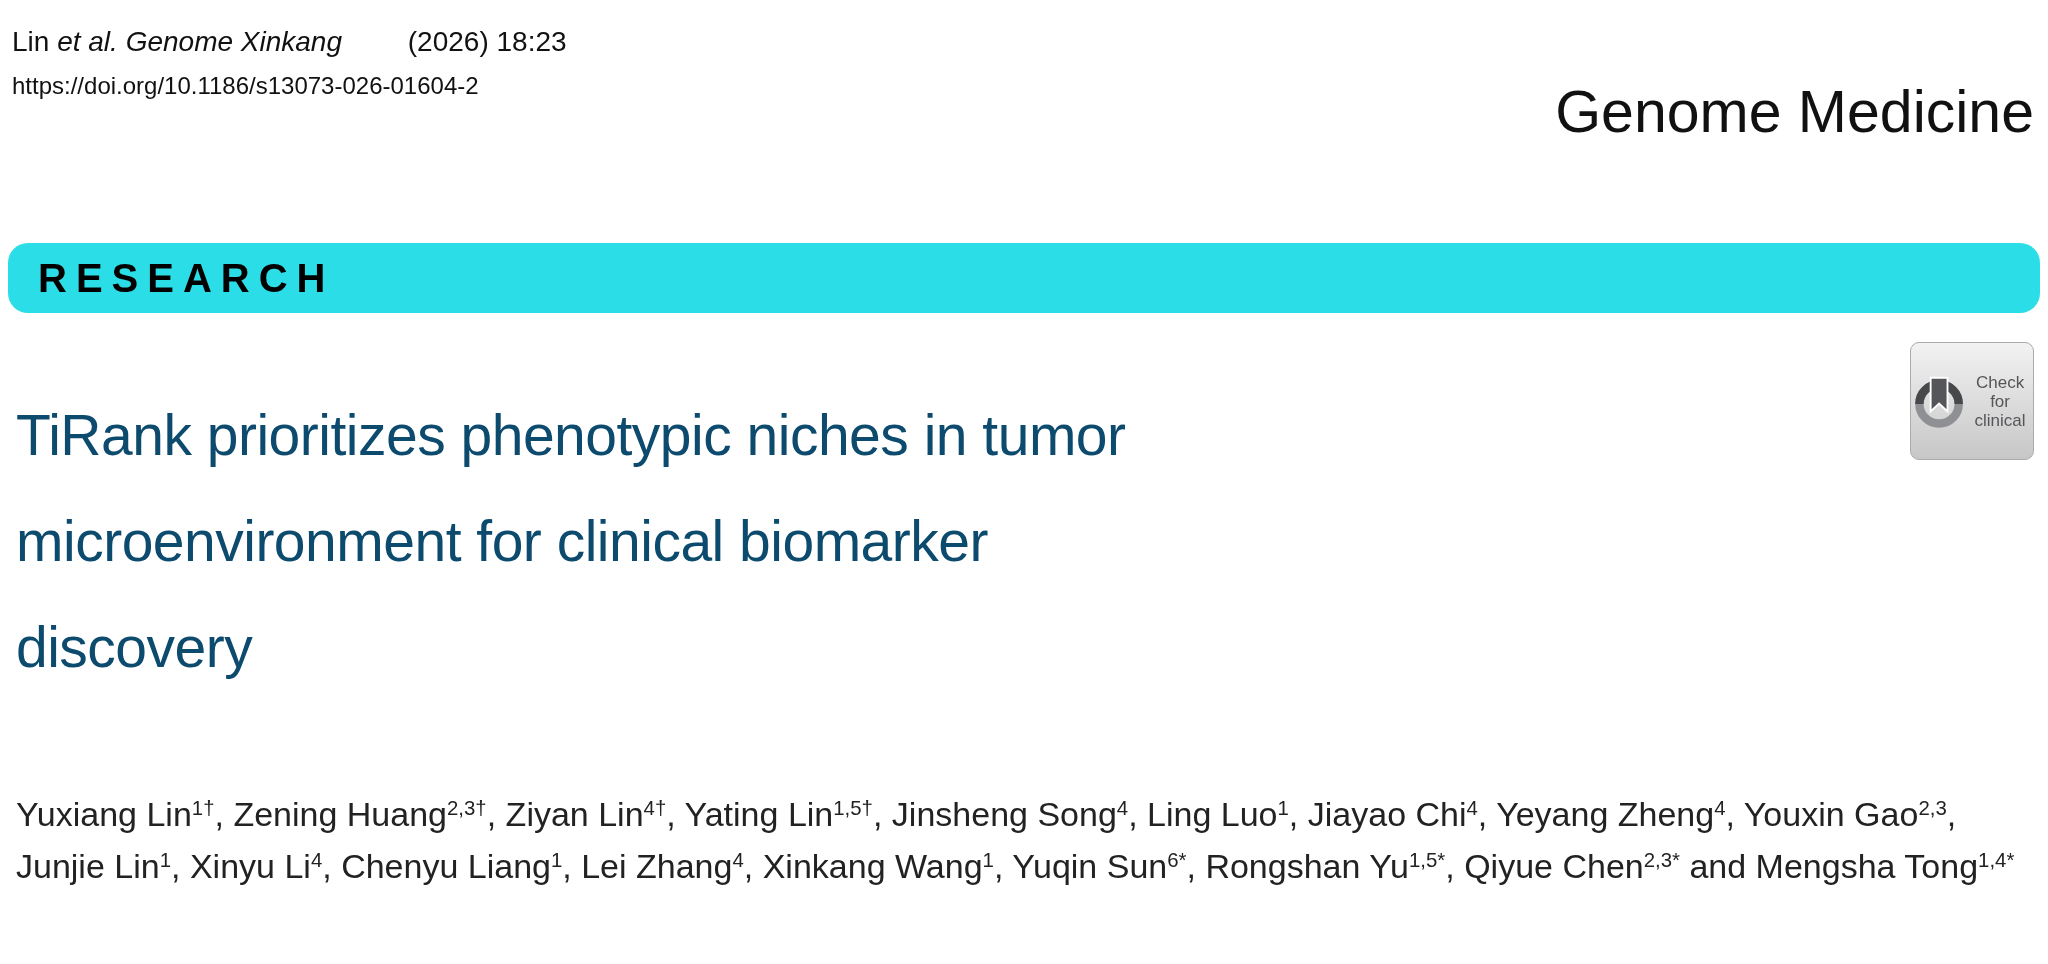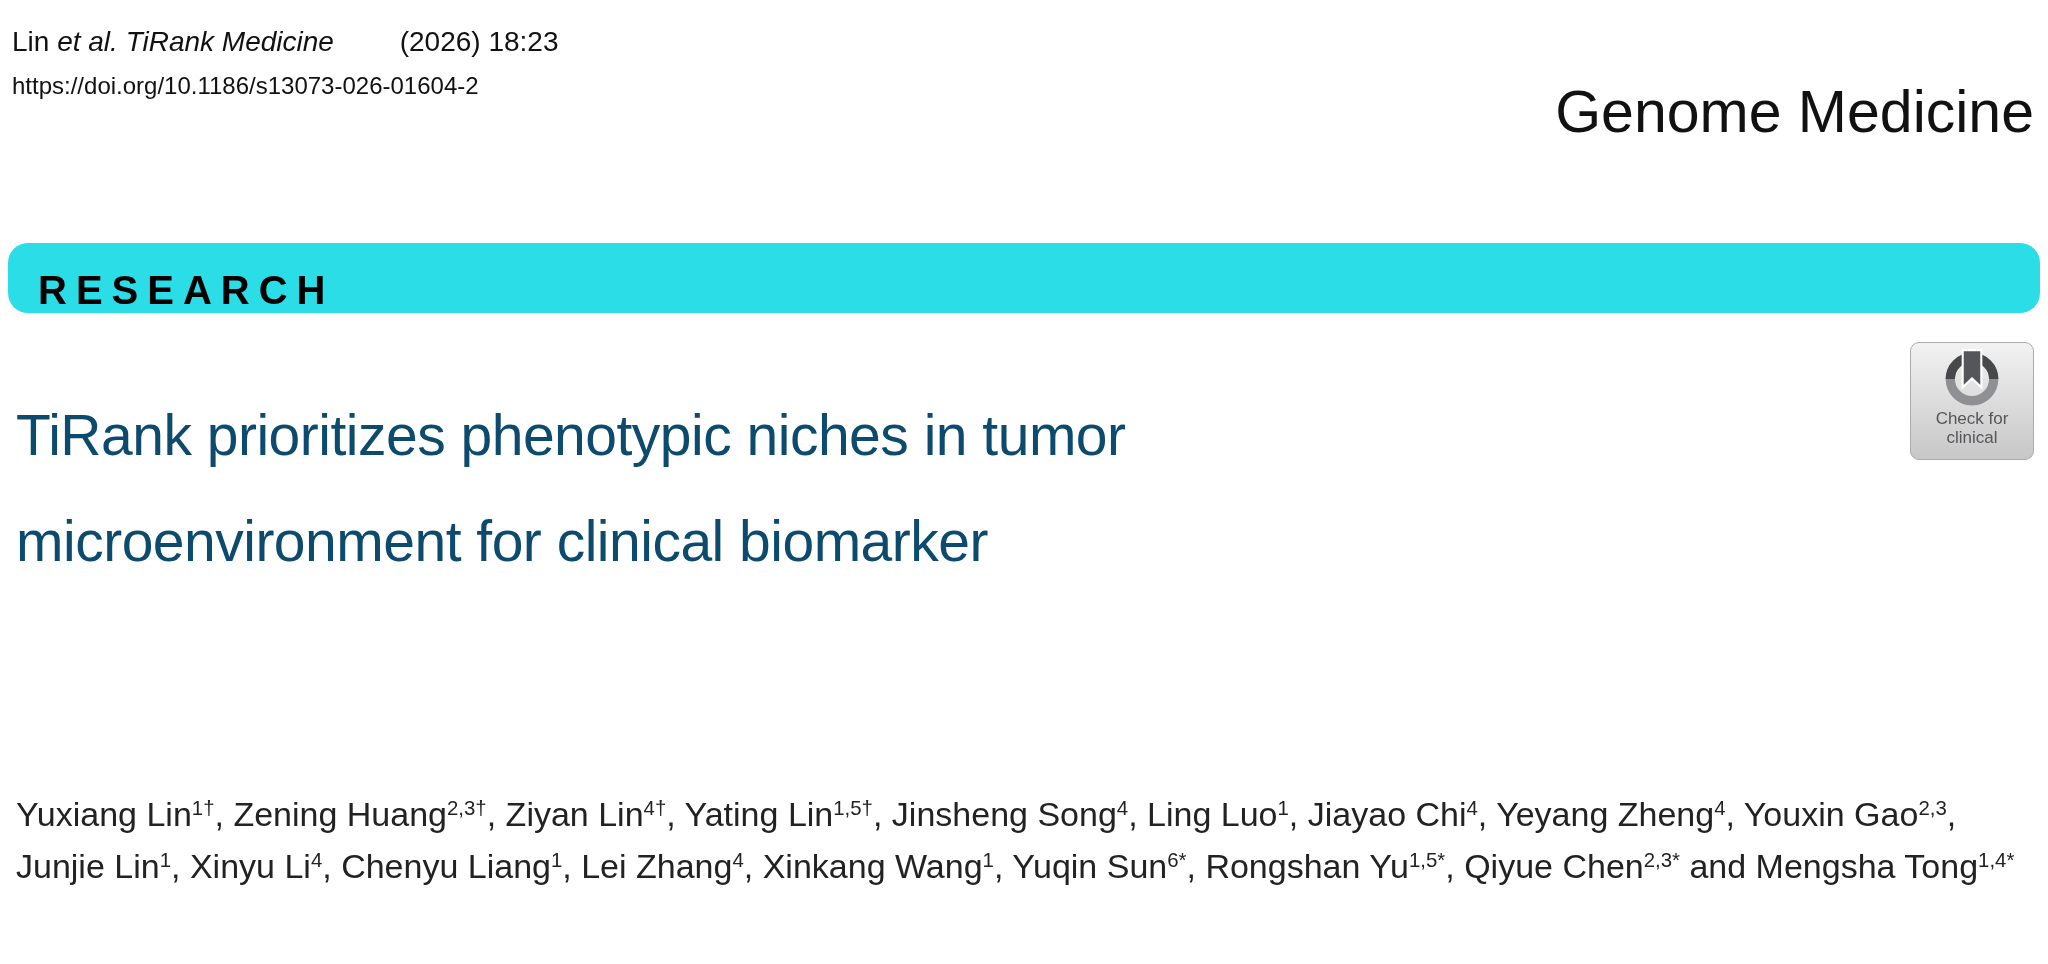--- a/index.html
+++ b/index.html
@@ -38,21 +38,21 @@
 
   
   .banner {
     position: absolute;
     left: 8px;
     right: 8px;
     top: 243px;
     height: 70px;
     border-radius: 20px;
     display: flex;
-    align-items: flex-end;
+    align-items: center;
     justify-content: space-between;
   }
   .banner .article-type {
     margin-left: 30px;
     font-size: 40px;
     font-weight: bold;
     letter-spacing: 9px;
     color: #000;
   }
   .banner .access-label {
@@ -66,21 +66,21 @@
   .cfu-badge {
     position: absolute;
     left: 1910px;
     top: 342px;
     width: 124px;
     height: 118px;
     border: 1px solid #ababab;
     border-radius: 9px;
     background: linear-gradient(#f2f2f2, #c7c7c7);
     display: flex;
-    flex-direction: column;
+    flex-direction: row;
     align-items: center;
     cursor: pointer;
   }
   .cfu-icon { margin-top: 4px; width: 62px; height: 62px; }
   .cfu-text {
     font-size: 17px;
     line-height: 19px;
     color: #55565a;
     text-align: center;
   }
@@ -118,21 +118,21 @@
   }
 </style>
 </head>
 <body>
 
 <div class="page">
 
   <div class="citation">
     <div>
       <span>Lin</span>
-      <span class="italic">et al. TiRank Medicine</span>
+      <span class="italic">et al. Genome Xinkang</span>
       <span class="issue">(2026) 18:23</span>
     </div>
     <div class="doi-line">https://doi.org/10.1186/s13073-026-01604-2</div>
   </div>
 
   <div class="journal-name">Genome Medicine</div>
 
   <div class="banner" style="background: rgb(43, 221, 230);">
     <span class="article-type">RESEARCH</span>
   </div>
@@ -145,17 +145,18 @@
     </svg>
     <div class="cfu-text">
       <div>Check for</div>
       <div>clinical</div>
     </div>
   </div>
 
   <h1 class="title">
     <div>TiRank prioritizes phenotypic niches in tumor</div>
     <div>microenvironment for clinical biomarker</div>
+    <div>discovery</div>
   </h1>
 
   <div class="authors"><span class="author"><span>Yuxiang Lin</span><sup>1†</sup></span>, <span class="author"><span>Zening Huang</span><sup>2,3†</sup></span>, <span class="author"><span>Ziyan Lin</span><sup>4†</sup></span>, <span class="author"><span>Yating Lin</span><sup>1,5†</sup></span>, <span class="author"><span>Jinsheng Song</span><sup>4</sup></span>, <span class="author"><span>Ling Luo</span><sup>1</sup></span>, <span class="author"><span>Jiayao Chi</span><sup>4</sup></span>, <span class="author"><span>Yeyang Zheng</span><sup>4</sup></span>, <span class="author"><span>Youxin Gao</span><sup>2,3</sup></span>, <span class="author"><span>Junjie Lin</span><sup>1</sup></span>, <span class="author"><span>Xinyu Li</span><sup>4</sup></span>, <span class="author"><span>Chenyu Liang</span><sup>1</sup></span>, <span class="author"><span>Lei Zhang</span><sup>4</sup></span>, <span class="author"><span>Xinkang Wang</span><sup>1</sup></span>, <span class="author"><span>Yuqin Sun</span><sup>6*</sup></span>, <span class="author"><span>Rongshan Yu</span><sup>1,5*</sup></span>, <span class="author"><span>Qiyue Chen</span><sup>2,3*</sup></span> and <span class="author"><span>Mengsha Tong</span><sup>1,4*</sup></span></div>
 
 </div>
 
 </body></html>

